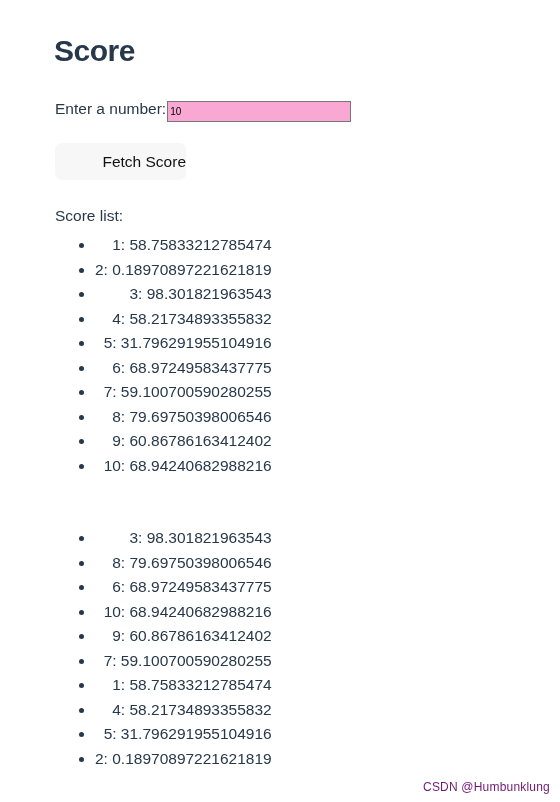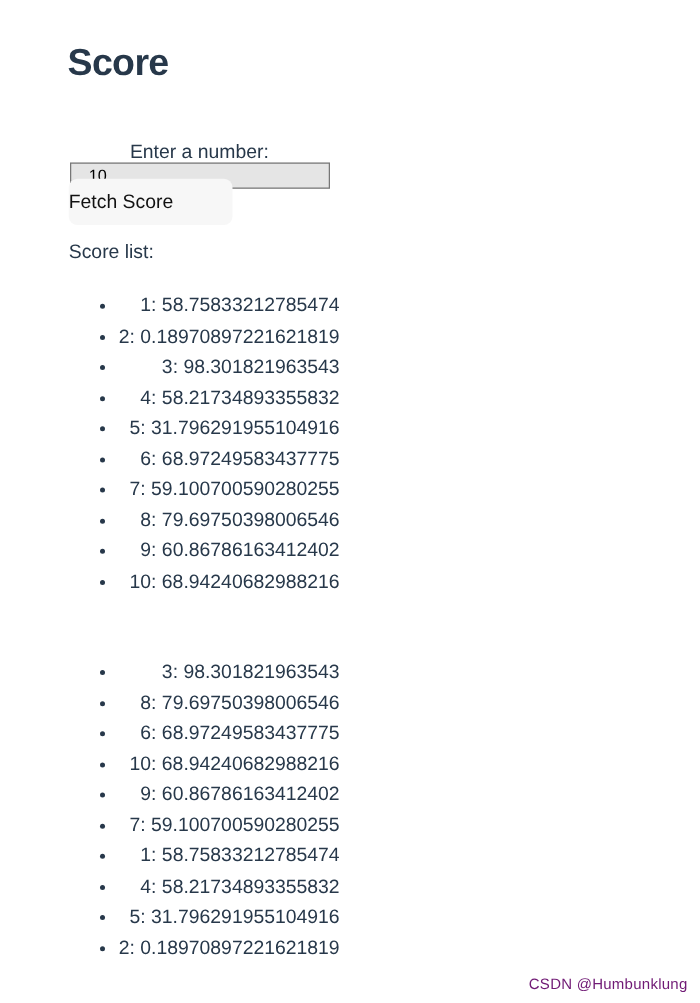--- a/index.html
+++ b/index.html
@@ -33,41 +33,39 @@
     font-weight: bold;
     line-height: 1.15;
     color: #27384a;
     letter-spacing: -0.5px;
   }
 
   
   .form-row {
     position: absolute;
     left: 55px;
-    top: 114px;
+    top: 101px;
     display: flex;
-    align-items: center;
-    flex-direction: column;
   }
   .form-label {
     font-size: 15.5px;
     color: #27384a;
     white-space: nowrap;
     line-height: 1;
   }
   .number-input {
     width: 178px;
     height: 19px;
     margin-left: 1px;
-    padding: 0 14px;
+    padding: 0 2px;
     box-sizing: content-box;
     border: 1px solid #777777;
-    background: #e5e5e5;
+    background: #f9a8d4;
     font-family: "Liberation Sans", sans-serif;
-    font-size: 13px;
+    font-size: 10px;
     color: #000000;
     line-height: 19px;
     border-radius: 0;
     outline: none;
   }
 
   
   .fetch-button {
     position: absolute;
     left: 55px;
@@ -75,35 +73,35 @@
     width: 131px;
     height: 37px;
     border: none;
     border-radius: 7px;
     background: #f7f7f7;
     font-family: "Liberation Sans", sans-serif;
     font-size: 15.5px;
     color: #111111;
     cursor: pointer;
     padding: 0;
-    text-align: left;
+    text-align: right;
     line-height: 37px;
   }
 
   
   .section-heading {
     position: absolute;
     left: 55px;
     margin: 0;
     font-size: 15.5px;
     font-weight: normal;
     color: #27384a;
     line-height: 1;
   }
-  .section-heading.score { top: 194px; }
+  .section-heading.score { top: 208px; }
   .section-heading.sorted { top: 495px; }
 
   
   ul.score-list {
     position: absolute;
     left: 55px;
     margin: 0;
     padding: 0 0 0 40px;
     list-style-type: disc;
     color: #27384a;

